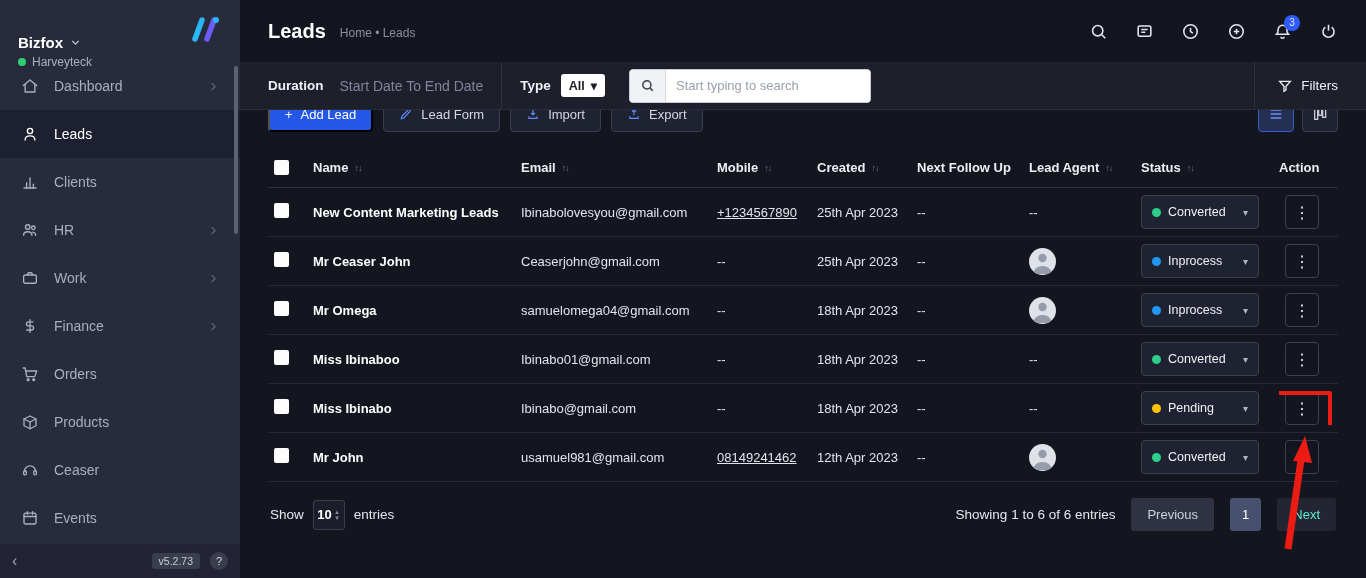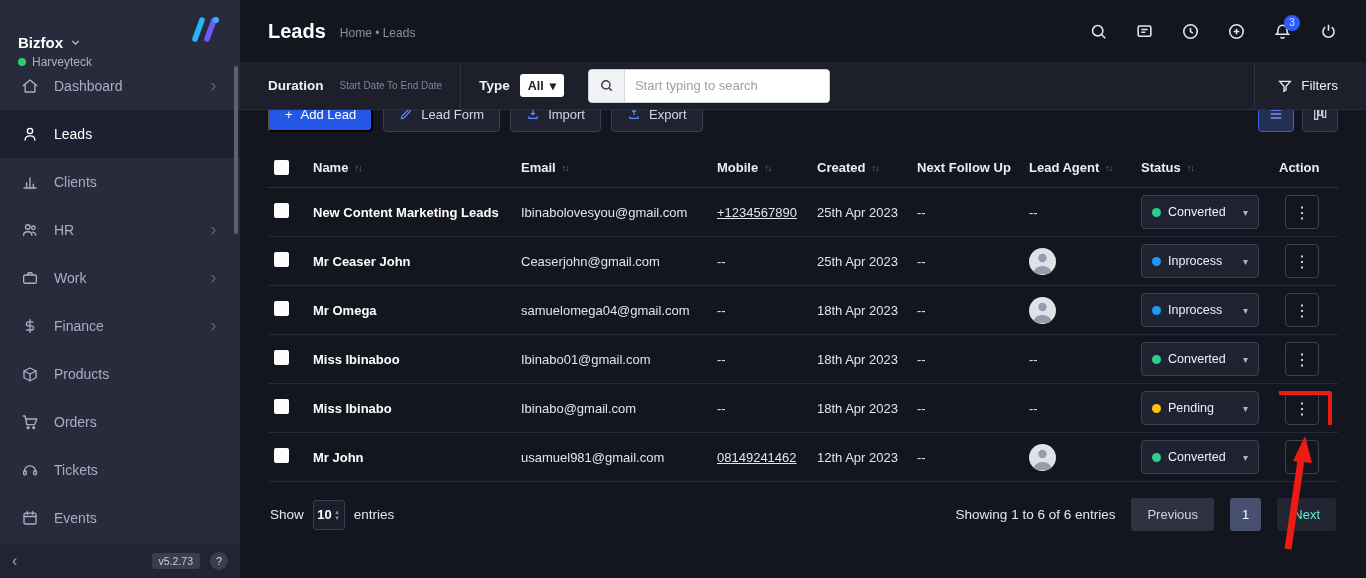--- a/index.html
+++ b/index.html
@@ -31,21 +31,21 @@
   .main { flex:1; display:flex; flex-direction:column; min-width:0; }
   .topbar { height:62px; background:#14161f; display:flex; align-items:center; padding:0 28px; flex-shrink:0; }
   .page-title { font-size:20px; font-weight:bold; }
   .breadcrumb { font-size:12px; color:#8a8ea0; margin-left:14px; margin-top:4px; }
   .top-icons { margin-left:auto; display:flex; align-items:center; gap:27px; color:#e3e5ee; }
   .top-ic { position:relative; cursor:pointer; display:flex; }
   .badge { position:absolute; top:-7px; right:-8px; background:#2e5bff; min-width:16px; height:16px; border-radius:8px; font-size:10px; display:flex; align-items:center; justify-content:center; padding:0 3px; }
 
   .filterbar { height:48px; background:#1d202b; border-bottom:1px solid #2a2d3a; display:flex; align-items:center; padding:0 28px; position:relative; z-index:3; flex-shrink:0; }
   .flt-label { font-size:13.5px; font-weight:bold; color:#f0f1f5; }
-  .flt-placeholder { font-size:10px; color:#80859a; margin-left:16px; cursor:pointer; }
+  .flt-placeholder { font-size:14px; color:#80859a; margin-left:16px; cursor:pointer; }
   .vsep { width:1px; align-self:stretch; background:#2e3140; margin:0 18px; }
   .type-select { margin-left:10px; background:#fff; color:#1b1e28; font-size:12.5px; font-weight:bold; border-radius:3px; padding:4px 8px; display:flex; align-items:center; gap:6px; cursor:pointer; }
   .search-box { margin-left:24px; display:flex; height:34px; border:1px solid #c9cdd6; border-radius:4px; overflow:hidden; width:242px; background:#fff; }
   .search-ic-seg { width:36px; background:#f1f2f5; border-right:1px solid #d5d8df; display:flex; align-items:center; justify-content:center; color:#3a3e4c; cursor:pointer; }
   .search-input { flex:1; border:0; outline:none; font-size:13px; padding:8px 10px; color:#2a2d38; background:#fff; font-family:"Liberation Sans",sans-serif; }
   .search-input::placeholder { color:#9aa0ac; }
   .filters-btn { margin-left:auto; display:flex; align-items:center; gap:8px; font-size:13.5px; color:#f0f1f5; cursor:pointer; padding-left:22px; border-left:1px solid #2e3140; align-self:stretch; }
 
   .content { flex:1; position:relative; z-index:1; padding:0 28px; background:#14161f; }
   .toolbar { display:flex; gap:10px; margin-top:-14px; align-items:center; }
@@ -196,46 +196,46 @@
           <span class="nav-label">Finance</span>
           <span class="nav-chev">
             <svg width="13" height="13" viewBox="0 0 24 24" fill="none" stroke="currentColor" stroke-width="1.8" stroke-linecap="round" stroke-linejoin="round">
               <polyline points="9,6 15,12 9,18"></polyline>
             </svg>
           </span>
         </div>
         <div class="nav-item">
           <span class="nav-ic">
             <svg width="18" height="18" viewBox="0 0 24 24" fill="none" stroke="currentColor" stroke-width="1.8" stroke-linecap="round" stroke-linejoin="round">
+              <circle cx="9.5" cy="19.5" r="1.2"></circle>
+              <circle cx="17" cy="19.5" r="1.2"></circle>
+              <path d="M3 4h2.5l2.2 11.5h10.5L21 8H6.2"></path>
+            </svg>
+          </span>
+          <span class="nav-label">Orders</span>
+        </div>
+        <div class="nav-item">
+          <span class="nav-ic">
+            <svg width="18" height="18" viewBox="0 0 24 24" fill="none" stroke="currentColor" stroke-width="1.8" stroke-linecap="round" stroke-linejoin="round">
               <path d="M4 8l8-4 8 4v9l-8 4-8-4z"></path>
               <path d="M4 8l8 4 8-4"></path>
               <path d="M12 12v9"></path>
             </svg>
           </span>
           <span class="nav-label">Products</span>
         </div>
         <div class="nav-item">
           <span class="nav-ic">
             <svg width="18" height="18" viewBox="0 0 24 24" fill="none" stroke="currentColor" stroke-width="1.8" stroke-linecap="round" stroke-linejoin="round">
-              <circle cx="9.5" cy="19.5" r="1.2"></circle>
-              <circle cx="17" cy="19.5" r="1.2"></circle>
-              <path d="M3 4h2.5l2.2 11.5h10.5L21 8H6.2"></path>
-            </svg>
-          </span>
-          <span class="nav-label">Orders</span>
-        </div>
-        <div class="nav-item">
-          <span class="nav-ic">
-            <svg width="18" height="18" viewBox="0 0 24 24" fill="none" stroke="currentColor" stroke-width="1.8" stroke-linecap="round" stroke-linejoin="round">
               <path d="M4.5 14a7.5 7.5 0 0 1 15 0"></path>
               <rect x="3.5" y="13" width="3.5" height="5.5" rx="1.5"></rect>
               <rect x="17" y="13" width="3.5" height="5.5" rx="1.5"></rect>
             </svg>
           </span>
-          <span class="nav-label">Tickets</span>
+          <span class="nav-label">Ceaser</span>
         </div>
         <div class="nav-item">
           <span class="nav-ic">
             <svg width="18" height="18" viewBox="0 0 24 24" fill="none" stroke="currentColor" stroke-width="1.8" stroke-linecap="round" stroke-linejoin="round">
               <rect x="4" y="5.5" width="16" height="14.5" rx="2"></rect>
               <path d="M4 10h16"></path>
               <path d="M8.5 3.5V7"></path>
               <path d="M15.5 3.5V7"></path>
             </svg>
           </span>

